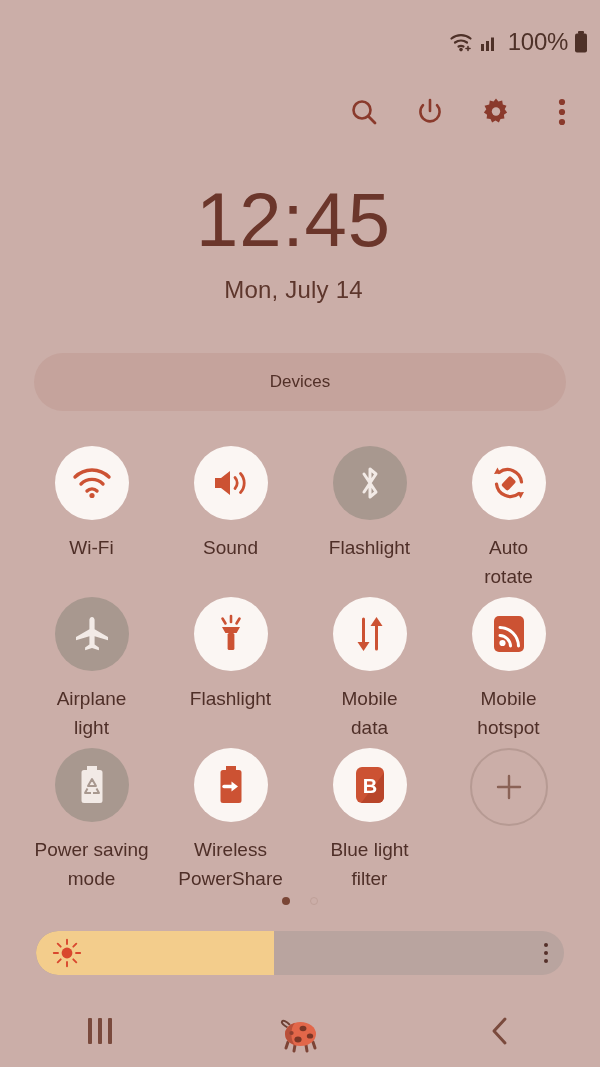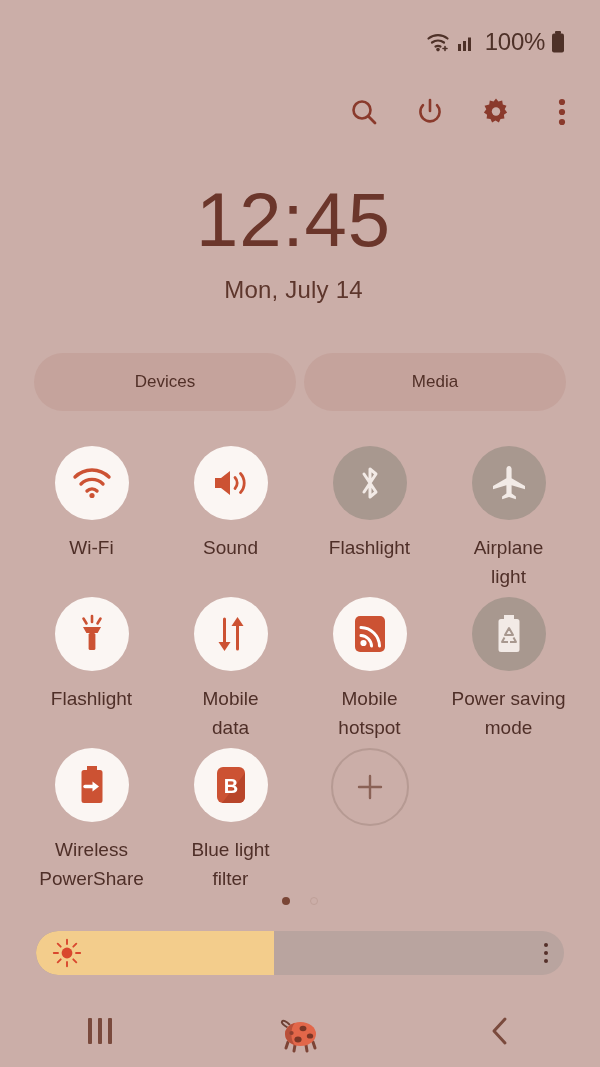--- a/index.html
+++ b/index.html
@@ -17,21 +17,21 @@
   }
 
   
   .status-bar {
     position: absolute;
     top: 0; left: 0; right: 0;
     height: 84px;
     display: flex;
     align-items: center;
     justify-content: flex-end;
-    padding-right: 34px;
+    padding-right: 11px;
     box-sizing: border-box;
     gap: 5px;
   }
   .status-bar .sb-icon { display: flex; align-items: center; }
   .battery-pct {
     font-size: 24px;
     color: #4e3128;
     letter-spacing: -0.3px;
     margin-left: 3px;
   }
@@ -250,21 +250,20 @@
   </div>
 </div>
 
 <div class="clock-block">
   <div class="clock-time">12:45</div>
   <div class="clock-date">Mon, July 14</div>
 </div>
 
 <div class="pill-row">
   <div class="pill">Devices</div>
-  <div class="pill">Media</div>
 </div>
 
 <div class="tile-grid">
 
   <div class="tile">
     <div class="tile-circle on">
       <svg width="42" height="34" viewBox="0 0 42 34">
         <g fill="none" stroke="#cc5233" stroke-width="3.4" stroke-linecap="round">
           <path d="M4 11 A24 24 0 0 1 38 11"></path>
           <path d="M10 18 A15.5 15.5 0 0 1 32 18"></path>
@@ -291,20 +290,35 @@
 
   <div class="tile">
     <div class="tile-circle off">
       <svg width="34" height="40" viewBox="0 0 34 40">
         <path d="M11 11 L23 29 L17 34 V6 L23 11 L11 29" fill="none" stroke="#f2eae6" stroke-width="3" stroke-linejoin="round" stroke-linecap="round"></path>
       </svg>
     </div>
     <div class="tile-label">Flashlight</div>
   </div>
 
+  <div class="tile">
+    <div class="tile-circle on">
+      <svg width="42" height="42" viewBox="0 0 42 42">
+        <g fill="none" stroke="#cc5233" stroke-width="3.2" stroke-linecap="round">
+          <path d="M11 10.5 A14 14 0 0 1 33.5 20"></path>
+          <path d="M31 31.5 A14 14 0 0 1 8.5 22"></path>
+        </g>
+        <path d="M9.5 5.5 L12.5 11.5 L6 12 Z" fill="#cc5233"></path>
+        <path d="M32.5 36.5 L29.5 30.5 L36 30 Z" fill="#cc5233"></path>
+        <rect x="16.5" y="15" width="9" height="13" rx="2.2" transform="rotate(43 21 21)" fill="#cc5233"></rect>
+      </svg>
+    </div>
+    <div class="tile-label">Auto
+rotate</div>
+  </div>
 
   <div class="tile">
     <div class="tile-circle off">
       <svg width="42" height="42" viewBox="0 0 42 42">
         <path d="M21 4c1.6 0 2.6 1.4 2.6 3.1v9.2l13.4 7.6v3.4l-13.4-4.1v8.2l4.3 3.2v2.6L21 35l-6.9 2.2v-2.6l4.3-3.2v-8.2L5 27.3v-3.4l13.4-7.6V7.1C18.4 5.4 19.4 4 21 4z" fill="#f2eae6"></path>
       </svg>
     </div>
     <div class="tile-label">Airplane
 light</div>
   </div>

